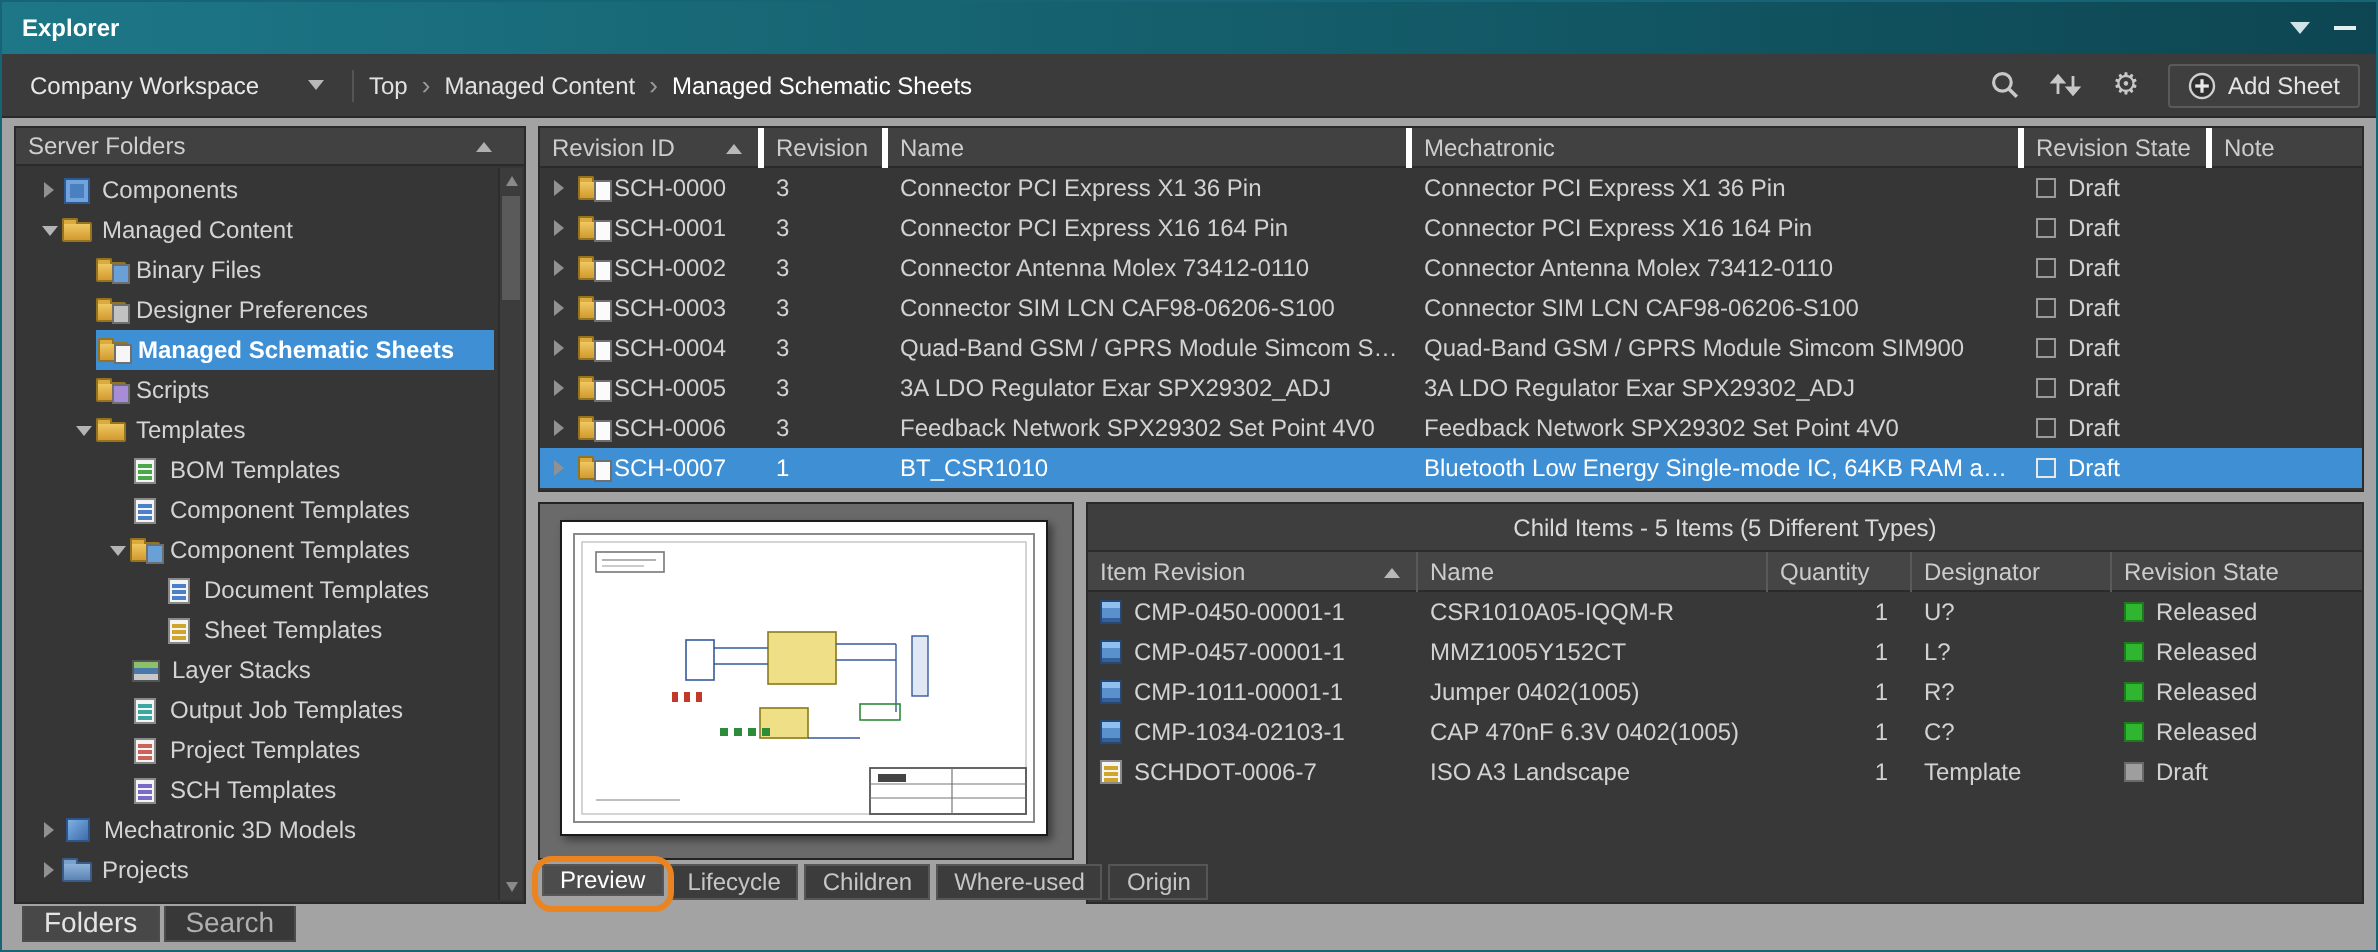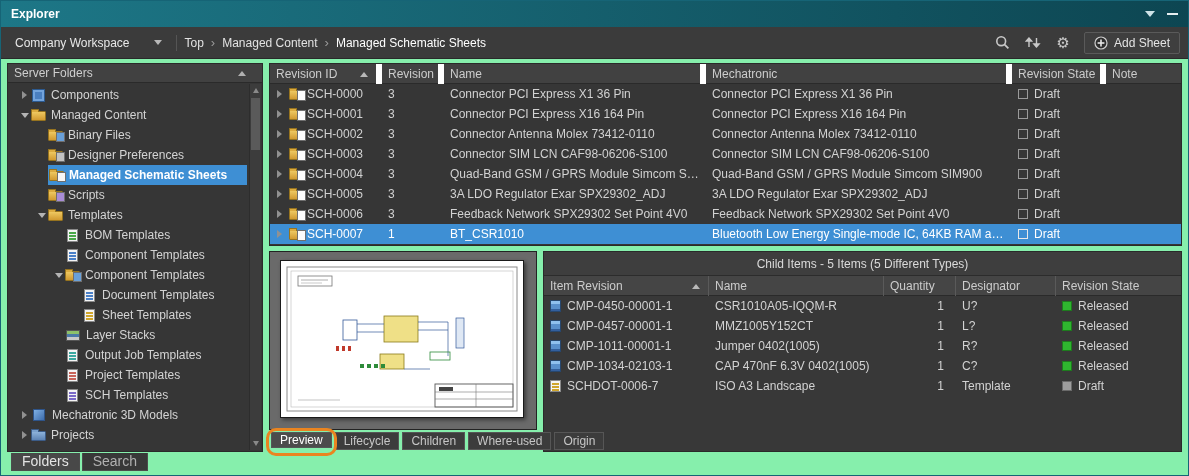--- a/index.html
+++ b/index.html
@@ -1,17 +1,17 @@
 <!DOCTYPE html>
 <html><head>
 <meta charset="utf-8">
 <style>
   * { box-sizing:border-box; margin:0; padding:0; }
   body { background:#222; font-family:"Liberation Sans", sans-serif; font-size:12px; color:#d0d0d0; }
-  .window { width:1189px; height:476px; background:#86efac; border:1px solid #166476; display:flex; flex-direction:column; overflow:hidden; }
+  .window { width:1189px; height:476px; background:#a3a3a3; border:1px solid #166476; display:flex; flex-direction:column; overflow:hidden; }
 
   
   .titlebar { height:26px; background:linear-gradient(to right,#1d7787,#0d4652); display:flex; align-items:center; padding:0 10px; flex:0 0 auto; }
   .titlebar .title { color:#fff; font-weight:bold; font-size:12px; flex:1; }
   .wctl { display:flex; align-items:center; gap:12px; }
   .chev-down { width:0; height:0; border-left:5px solid transparent; border-right:5px solid transparent; border-top:6px solid #cfe3e8; cursor:pointer; }
   .min-bar { width:11px; height:2px; background:#e6eef0; cursor:pointer; }
 
   
   .toolbar { height:32px; background:#3b3b3b; border-bottom:1px solid #292929; display:flex; align-items:center; padding:0 8px; gap:8px; flex:0 0 auto; }
@@ -80,21 +80,21 @@
   .chk.rel { background:#2fb52f; border-color:#1e7a1e; }
   .chk.gray { background:#9e9e9e; border-color:#6a6a6a; }
 
   
   .content { flex:1; display:flex; flex-direction:column; gap:5px; min-width:0; }
 
   
   .sheets { height:183px; background:#363636; border:1px solid #2a2a2a; flex:0 0 auto; overflow:hidden; }
   .sgrid { display:grid; grid-template-columns:112px 62px 262px 306px 94px 1fr; height:20px; align-items:center; }
   .shead { background:#414141; border-bottom:1px solid #2a2a2a; color:#cccccc; }
-  .shead > div { height:20px; line-height:19px; padding:0 6px; border-right:6px solid #ffffff; display:flex; align-items:center; gap:6px; cursor:pointer; white-space:nowrap; overflow:hidden; }
+  .shead > div { height:20px; line-height:19px; padding:0 6px; border-right:3px solid #ffffff; display:flex; align-items:center; gap:6px; cursor:pointer; white-space:nowrap; overflow:hidden; }
   .shead > div:last-child { border-right:none; }
   .sortup { width:0; height:0; border-left:4px solid transparent; border-right:4px solid transparent; border-bottom:5px solid #b8b8b8; margin-left:auto; margin-right:2px; }
   .srow { color:#d2d2d2; cursor:pointer; }
   .srow > div { height:20px; line-height:20px; padding:0 6px; white-space:nowrap; overflow:hidden; text-overflow:ellipsis; }
   .srow .c0 { display:flex; align-items:center; gap:3px; padding-left:3px; }
   .srow.sel { background:#3e8fd4; color:#ffffff; }
   .statecell { display:flex !important; align-items:center; gap:6px; }
 
   
   .bottom { flex:1; display:flex; gap:6px; min-height:0; }

